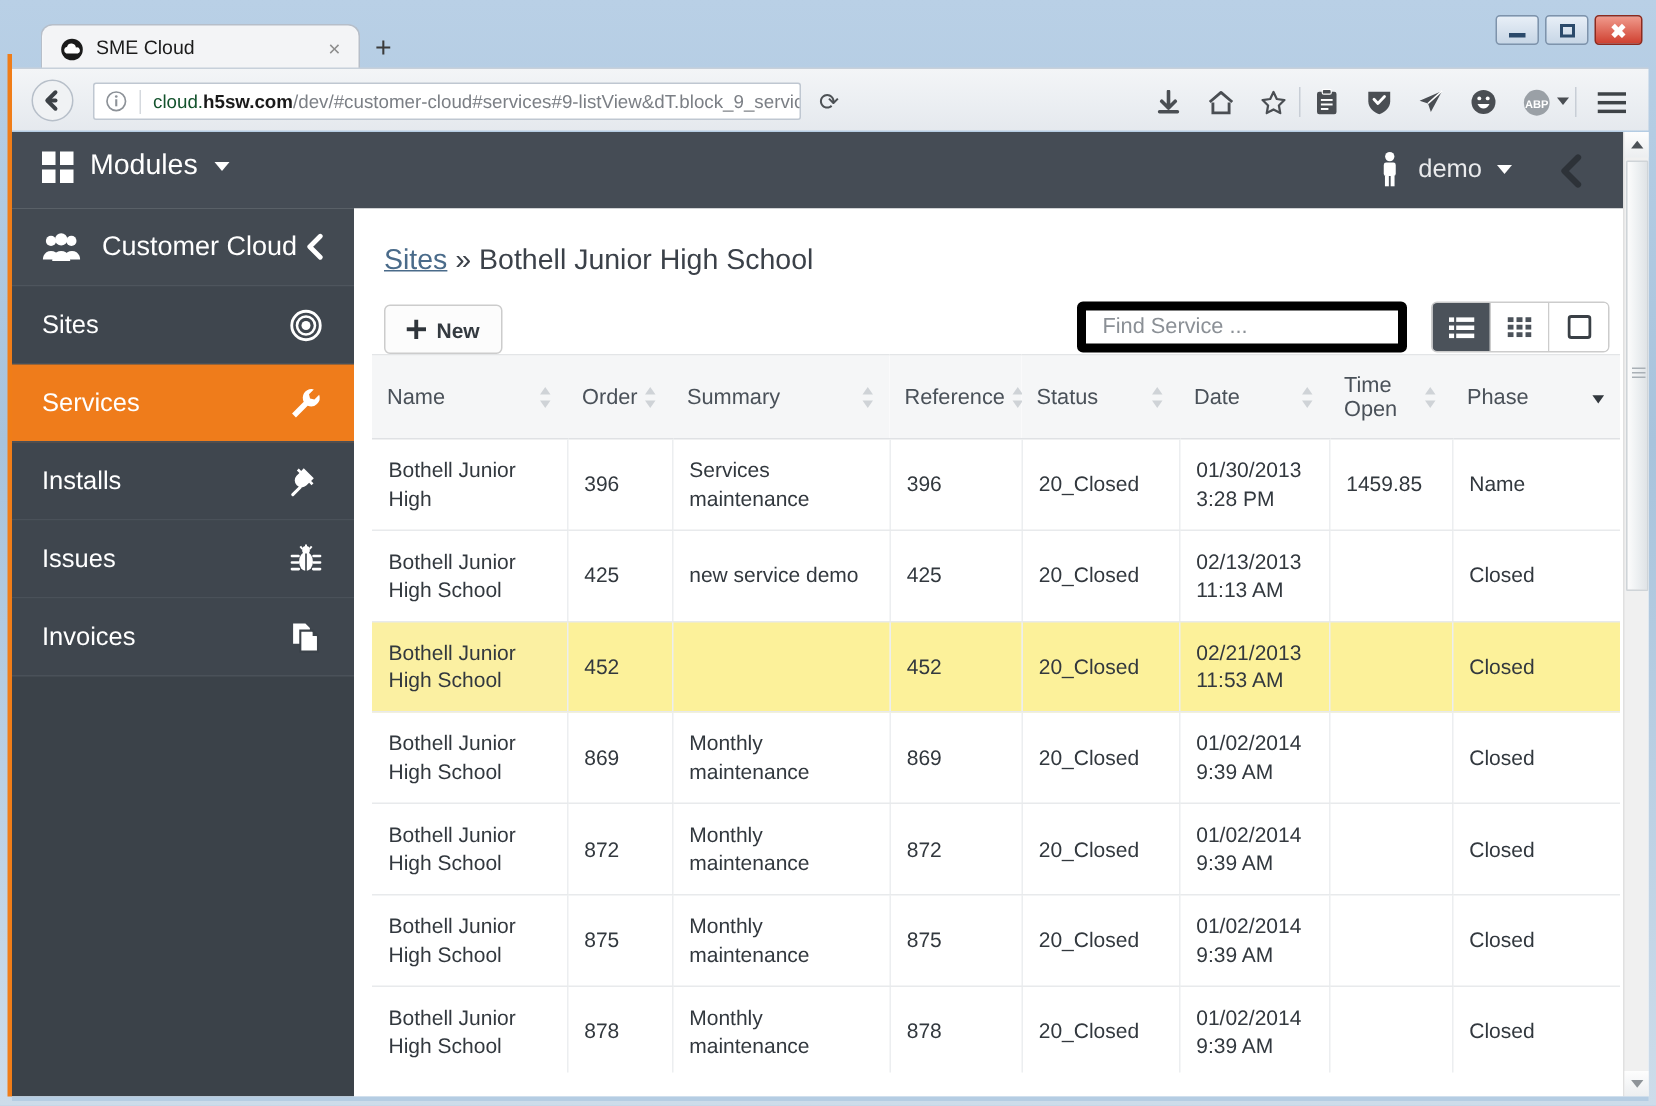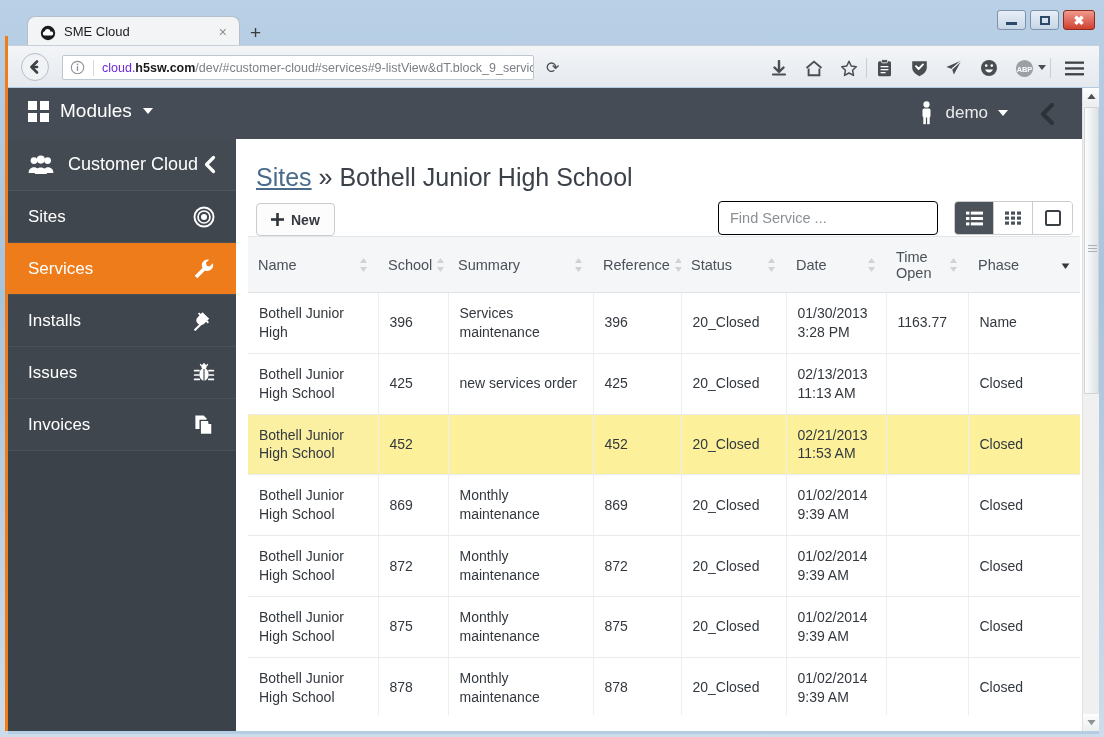--- a/index.html
+++ b/index.html
@@ -90,21 +90,21 @@
   #info-icon {
     width: 15px; height: 15px; margin-left: 7px; flex: none;
   }
   #url-sep {
     width: 1px; height: 16px; background: #d5d9de; margin: 0 8px; flex: none;
   }
   #url-text {
     font-size: 12.5px; color: #7b7f85; white-space: nowrap; overflow: hidden;
   }
   #url-text b { color: #1a1a1a; font-weight: 700; }
-  #url-text .host { color: #6d28d9; }
+  #url-text .host { color: #14532d; }
   #reload-btn {
     position: absolute; left: 540px; top: 12px;
     font-size: 16px; color: #4d5155; cursor: pointer;
   }
   #searchbar {
     position: absolute; left: 570px; top: 9px;
     width: 183px; height: 25px;
     background: #fff;
     border: 1px solid #bfc7d1; border-radius: 2px;
     display: flex; align-items: center;
@@ -224,38 +224,38 @@
 
   
   #main {
     position: absolute; left: 228px; top: 51px;
     width: 846px; height: 592px;
     background: #fff;
     overflow: hidden;
   }
   #breadcrumb {
     position: absolute; left: 20px; top: 24px;
-    font-size: 25px; color: #3b4149;
+    font-size: 19px; color: #3b4149;
   }
   #breadcrumb a {
     color: #4a6b8a; text-decoration: underline; cursor: pointer;
   }
   #new-btn {
     position: absolute; left: 20px; top: 64px;
     height: 33px; padding: 0 14px;
     background: #fcfcfc;
     border: 1px solid #ccc; border-radius: 4px;
     font-size: 14px; font-weight: bold; color: #343a40;
     display: flex; align-items: center; gap: 7px;
     cursor: pointer;
   }
   #find-input {
     position: absolute; left: 482px; top: 62px;
     width: 220px; height: 34px;
-    border: 1px solid #000000; border-radius: 4px;
+    border: 6px solid #000000; border-radius: 4px;
     padding: 0 11px; font-size: 14.5px; color: #555;
     font-family: "Liberation Sans", sans-serif;
     background: #fff;
   }
   #find-input::placeholder { color: #8b9096; }
   #view-toggle {
     position: absolute; left: 718px; top: 62px;
     height: 34px;
     display: flex;
     border: 1px solid #ccc; border-radius: 4px; overflow: hidden;
@@ -628,21 +628,21 @@
                   <div class="th-inner">
                 <span>Name</span>
                 <svg class="sorter" height="14" viewBox="0 0 9 14">
                       <path d="M4.5 0 8 5H1z" fill="#cfd3d7"></path>
                       <path d="M4.5 14 1 9h7z" fill="#cfd3d7"></path>
                     </svg>
               </div>
                 </th>
               <th>
                   <div class="th-inner">
-                <span>School</span>
+                <span>Order</span>
                 <svg class="sorter" height="14" viewBox="0 0 9 14">
                       <path d="M4.5 0 8 5H1z" fill="#cfd3d7"></path>
                       <path d="M4.5 14 1 9h7z" fill="#cfd3d7"></path>
                     </svg>
               </div>
                 </th>
               <th>
                   <div class="th-inner">
                 <span>Summary</span>
                 <svg class="sorter" height="14" viewBox="0 0 9 14">
@@ -698,27 +698,27 @@
             </tr>
           </thead>
           <tbody id="tbody">
               <tr>
                 <td>Bothell Junior High</td>
                 <td>396</td>
                 <td>Services maintenance</td>
                 <td>396</td>
                 <td>20_Closed</td>
                 <td>01/30/2013 3:28 PM</td>
-                <td>1163.77</td>
+                <td>1459.85</td>
                 <td>Name</td>
               </tr>
               <tr>
                 <td>Bothell Junior High School</td>
                 <td>425</td>
-                <td>new services order</td>
+                <td>new service demo</td>
                 <td>425</td>
                 <td>20_Closed</td>
                 <td>02/13/2013 11:13 AM</td>
                 <td></td>
                 <td>Closed</td>
               </tr>
               <tr class="highlight">
                 <td>Bothell Junior High School</td>
                 <td>452</td>
                 <td></td>

